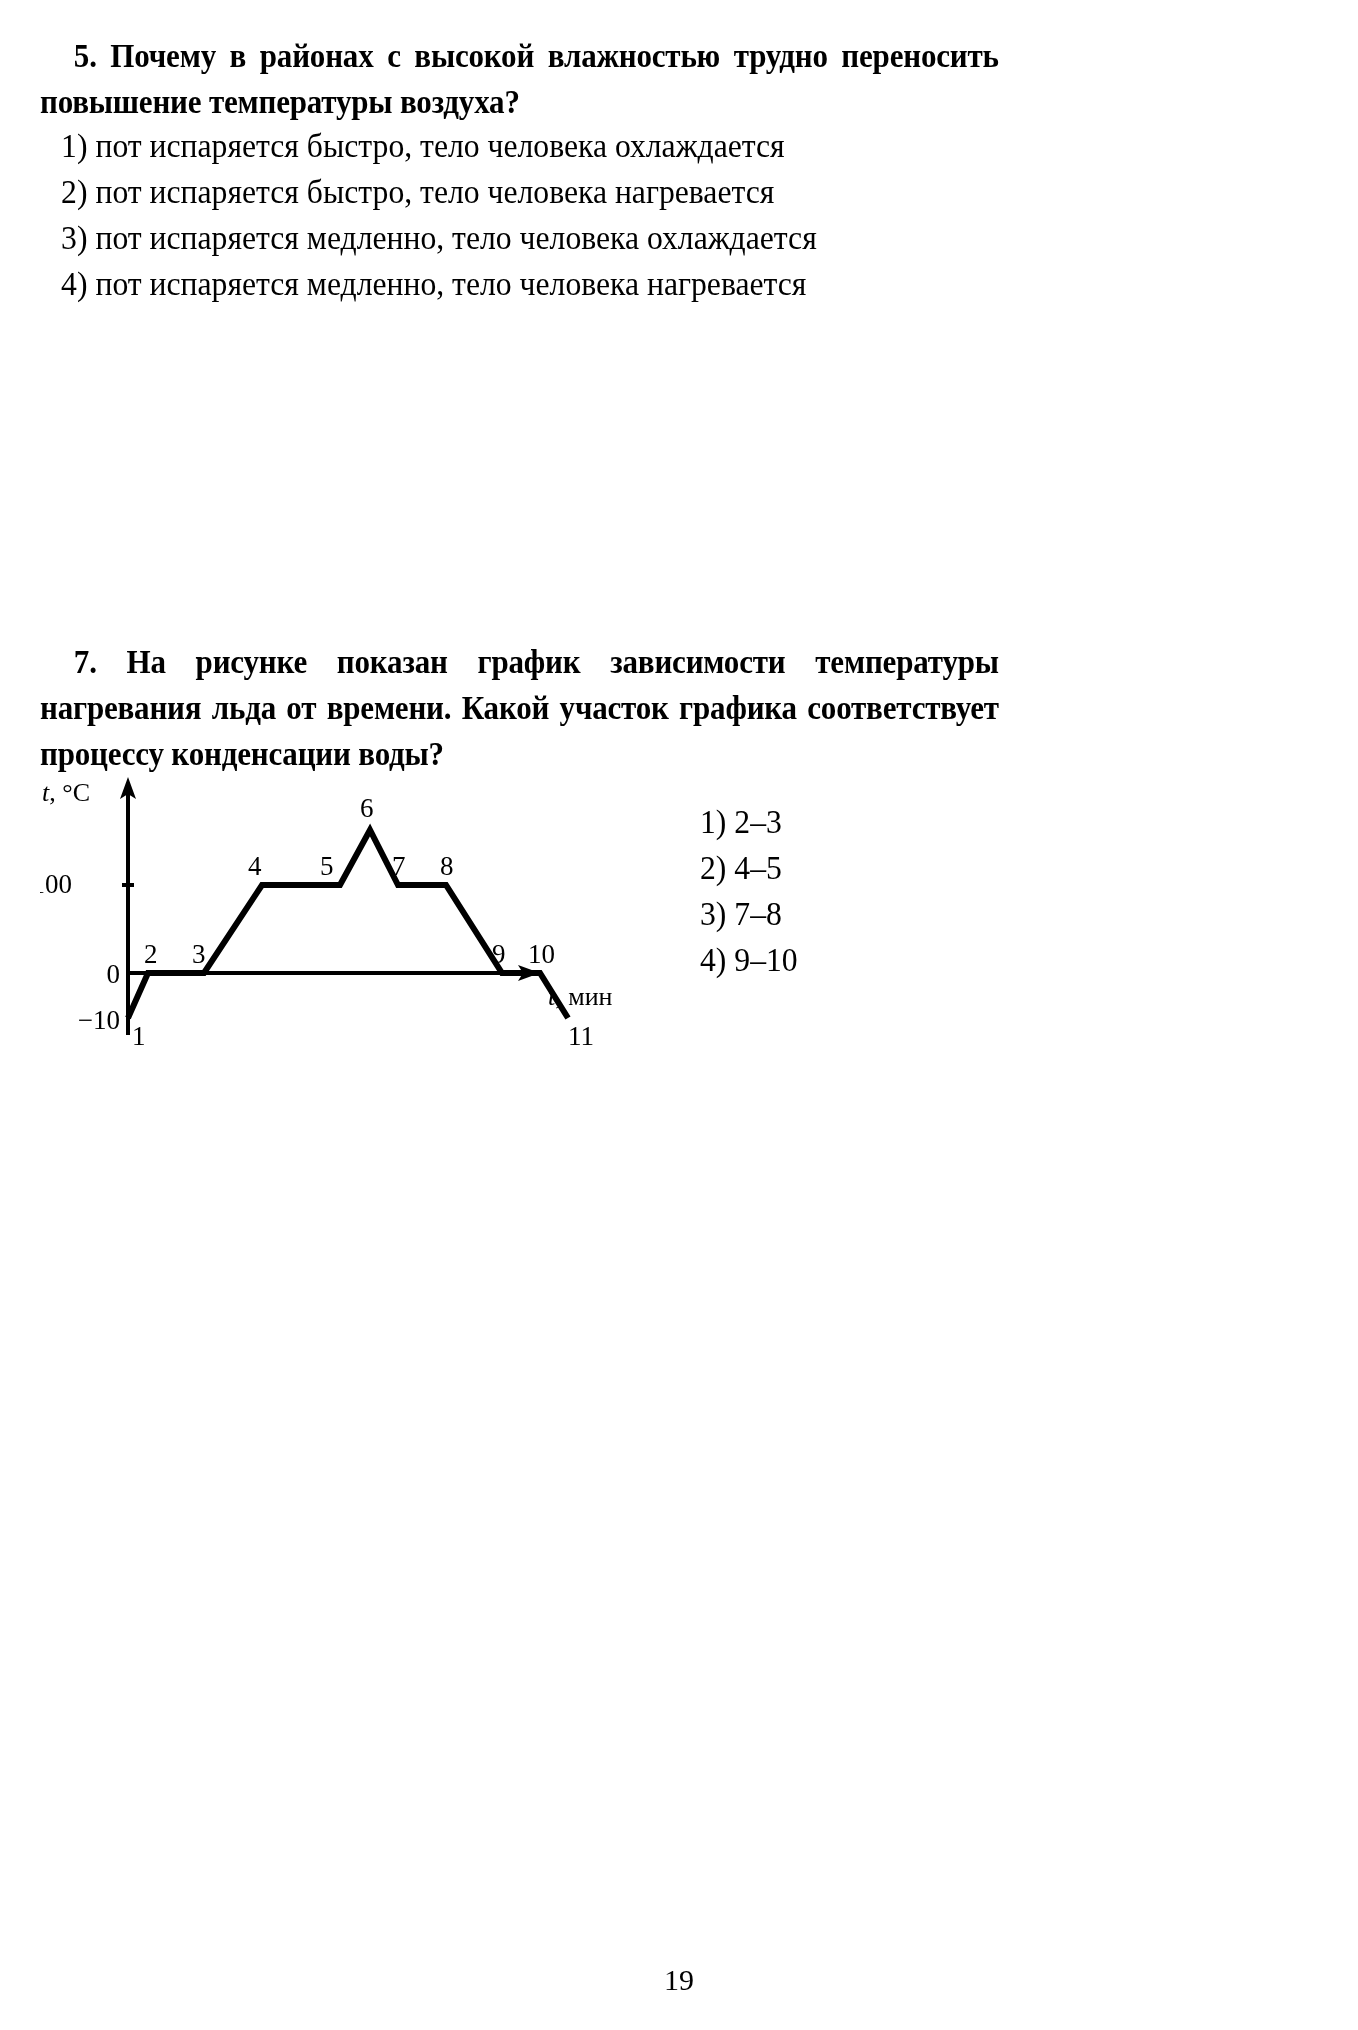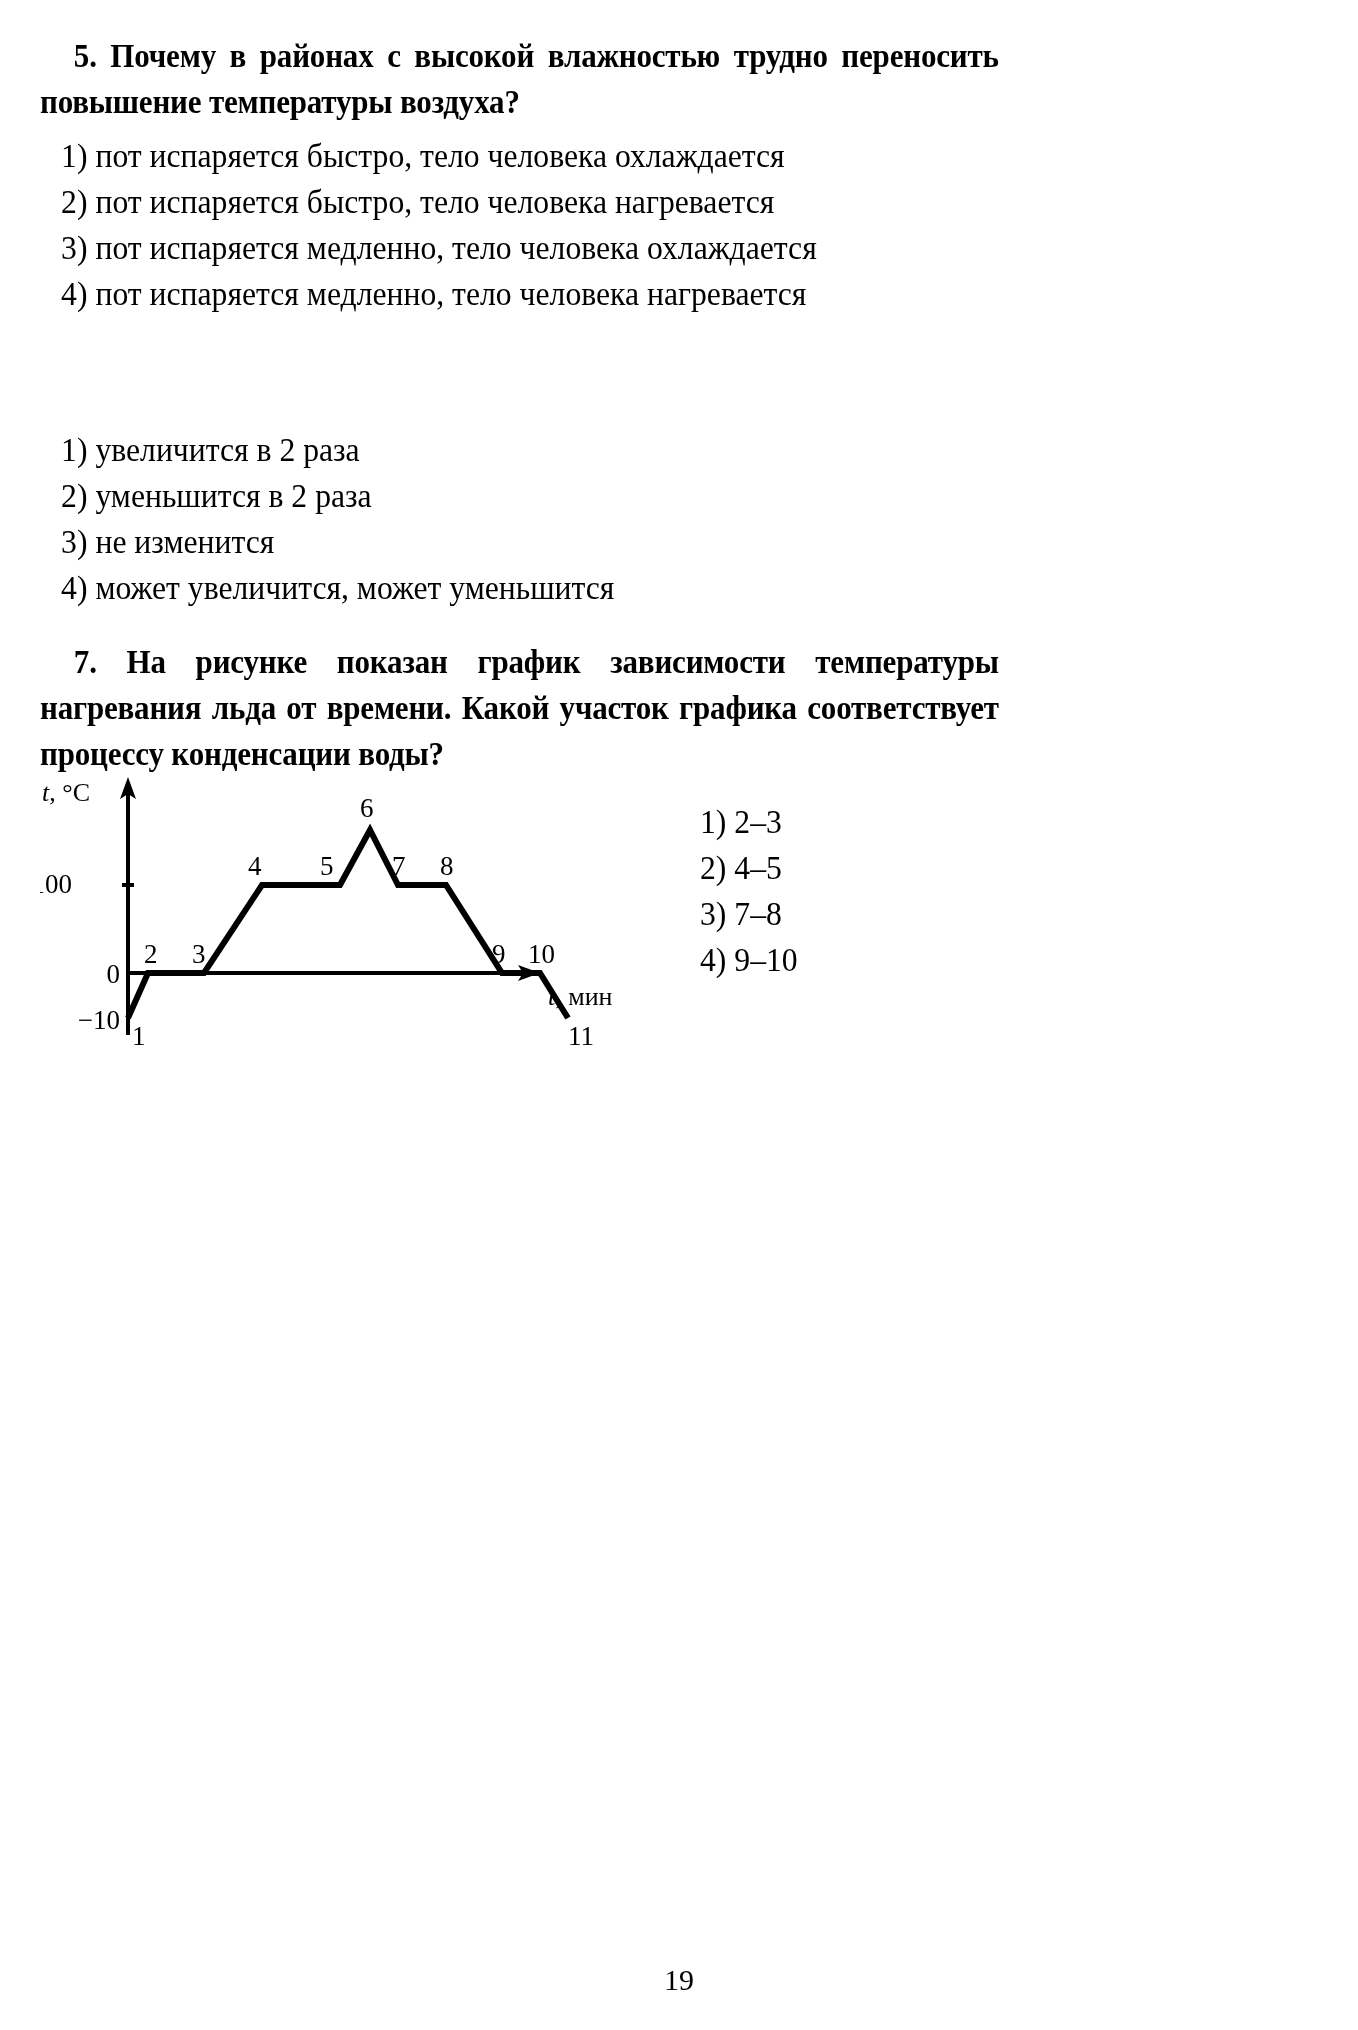--- a/index.html
+++ b/index.html
@@ -42,21 +42,21 @@
   .opt {
     font-size: 33px;
     line-height: 46px;
     padding-left: 22px;
     white-space: nowrap;
     transform: scaleX(0.96);
     transform-origin: left top;
   }
   
   #q5 { top: 2px; }
-  #q5opts { top: 102px; }
+  #q5opts { top: 92px; }
   
   #q6 { top: 306px; }
   #q6opts { top: 396px; }
   
   #q7 { top: 608px; }
 
   .fig-wrap {
     position: absolute;
     left: 40px;
     top: 742px;
@@ -103,26 +103,20 @@
   <div class="qblock" id="q5">
     <div class="q-head">5. Почему в районах с высокой влажностью трудно переносить повышение температуры воздуха?</div>
   </div>
   <div class="qblock" id="q5opts">
     <div class="opt">1) пот испаряется быстро, тело человека охлаждается</div>
     <div class="opt">2) пот испаряется быстро, тело человека нагревается</div>
     <div class="opt">3) пот испаряется медленно, тело человека охлаждается</div>
     <div class="opt">4) пот испаряется медленно, тело человека нагревается</div>
   </div>
 
-  <div class="qblock" id="q6opts">
-    <div class="opt">1) увеличится в 2 раза</div>
-    <div class="opt">2) уменьшится в 2 раза</div>
-    <div class="opt">3) не изменится</div>
-    <div class="opt">4) может увеличится, может уменьшится</div>
-  </div>
 
   <div class="qblock" id="q7">
     <div class="q-head three-line">7. На рисунке показан график зависимости температуры нагревания льда от времени. Какой участок графика соответствует процессу конденсации воды?</div>
   </div>
 
   <div class="fig-wrap">
     <svg width="620" height="280" viewBox="0 0 620 280">
 
       <text class="graph-axis-ital" x="2" y="28">
         <tspan font-style="italic">t</tspan><tspan font-style="normal">, °C</tspan>

